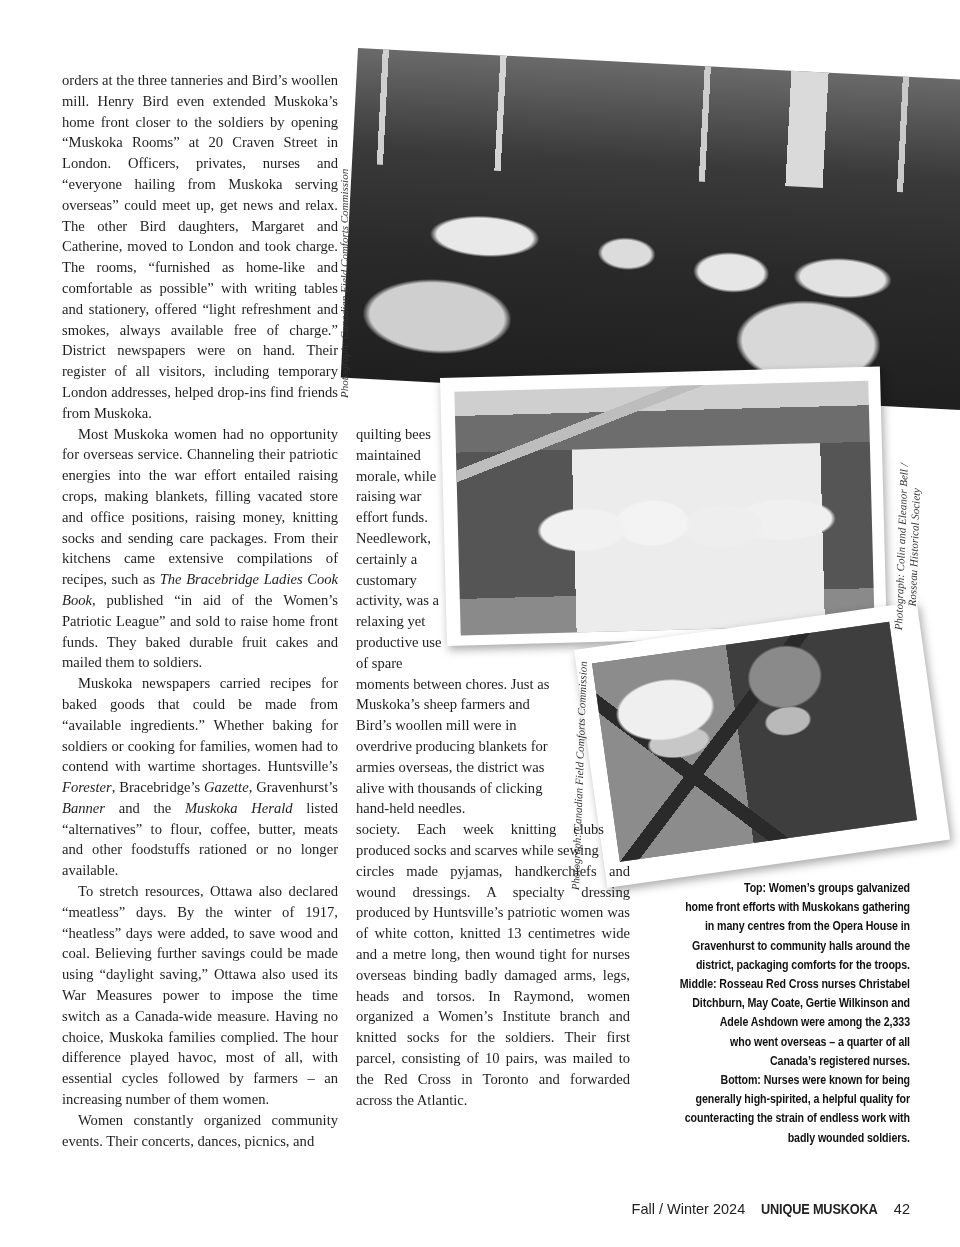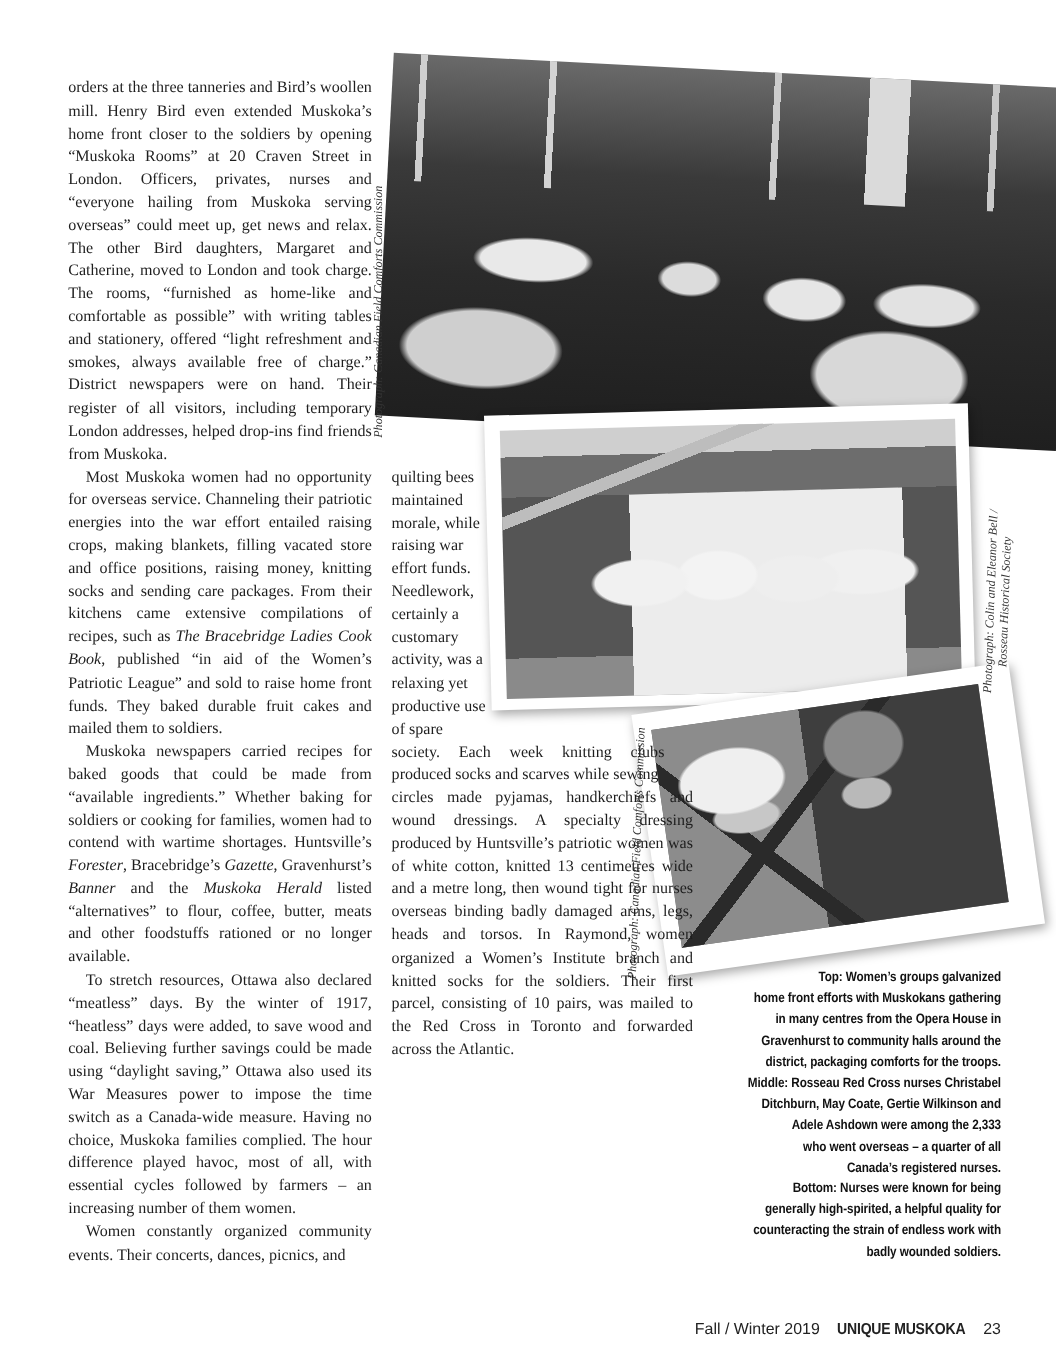--- a/index.html
+++ b/index.html
@@ -137,20 +137,21 @@
   <div class="body-text col1">
     <p>orders at the three tanneries and Bird’s woollen mill. Henry Bird even extended Muskoka’s home front closer to the soldiers by opening “Muskoka Rooms” at 20 Craven Street in London. Officers, privates, nurses and “everyone hailing from Muskoka serving overseas” could meet up, get news and relax. The other Bird daughters, Margaret and Catherine, moved to London and took charge. The rooms, “furnished as home-like and comfortable as possible” with writing tables and stationery, offered “light refreshment and smokes, always available free of charge.” District newspapers were on hand. Their register of all visitors, including temporary London addresses, helped drop-ins find friends from Muskoka.</p>
     <p class="ind"><span>Most Muskoka women had no opportunity for overseas service. Channeling their patriotic energies into the war effort entailed raising crops, making blankets, filling vacated store and office positions, raising money, knitting socks and sending care packages. From their kitchens came extensive compilations of recipes, such as </span><em>The Bracebridge Ladies Cook Book</em><span>, published “in aid of the Women’s Patriotic League” and sold to raise home front funds. They baked durable fruit cakes and mailed them to soldiers.</span></p>
     <p class="ind"><span>Muskoka newspapers carried recipes for baked goods that could be made from “available ingredients.” Whether baking for soldiers or cooking for families, women had to contend with wartime shortages. Huntsville’s </span><em>Forester</em><span>, Bracebridge’s </span><em>Gazette</em><span>, Gravenhurst’s </span><em>Banner</em><span> and the </span><em>Muskoka Herald</em><span> listed “alternatives” to flour, coffee, butter, meats and other foodstuffs rationed or no longer available.</span></p>
     <p class="ind">To stretch resources, Ottawa also declared “meatless” days. By the winter of 1917, “heatless” days were added, to save wood and coal. Believing further savings could be made using “daylight saving,” Ottawa also used its War Measures power to impose the time switch as a Canada-wide measure. Having no choice, Muskoka families complied. The hour difference played havoc, most of all, with essential cycles followed by farmers – an increasing number of them women.</p>
     <p class="ind">Women constantly organized community events. Their concerts, dances, picnics, and</p>
   </div>
 
   <div class="body-text col2">
     <p class="narrow">quilting bees maintained morale, while raising war effort funds. Needlework, certainly a customary activity, was a relaxing yet productive use of spare</p>
+    <p class="mid">moments between chores. Just as Muskoka’s sheep farmers and Bird’s woollen mill were in overdrive producing blankets for armies overseas, the district was alive with thousands of clicking hand-held needles.</p>
     <p class="mid3">society. Each week knitting clubs produced socks and scarves while sewing</p>
     <p>circles made pyjamas, handkerchiefs and wound dressings. A specialty dressing produced by Huntsville’s patriotic women was of white cotton, knitted 13 centimetres wide and a metre long, then wound tight for nurses overseas binding badly damaged arms, legs, heads and torsos. In Raymond, women organized a Women’s Institute branch and knitted socks for the soldiers. Their first parcel, consisting of 10 pairs, was mailed to the Red Cross in Toronto and forwarded across the Atlantic.</p>
   </div>
 
   <div class="caption">
     <p>Top: Women’s groups galvanized</p>
     <p>home front efforts with Muskokans gathering</p>
     <p>in many centres from the Opera House in</p>
     <p>Gravenhurst to community halls around the</p>
     <p>district, packaging comforts for the troops.</p>
@@ -159,17 +160,17 @@
     <p>Adele Ashdown were among the 2,333</p>
     <p>who went overseas – a quarter of all</p>
     <p>Canada’s registered nurses.</p>
     <p>Bottom: Nurses were known for being</p>
     <p>generally high-spirited, a helpful quality for</p>
     <p>counteracting the strain of endless work with</p>
     <p>badly wounded soldiers.</p>
   </div>
 
   <div class="footer">
-    <span class="issue">Fall / Winter 2019</span>
+    <span class="issue">Fall / Winter 2024</span>
     <span class="brand">UNIQUE MUSKOKA</span>
-    <span class="pnum">23</span>
+    <span class="pnum">42</span>
   </div>
 </div>
 
 </body></html>

